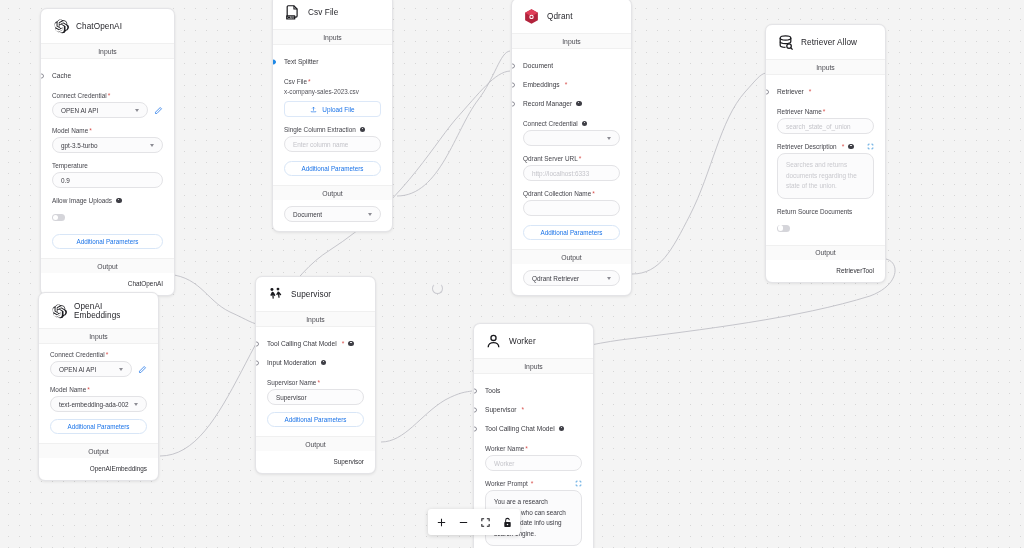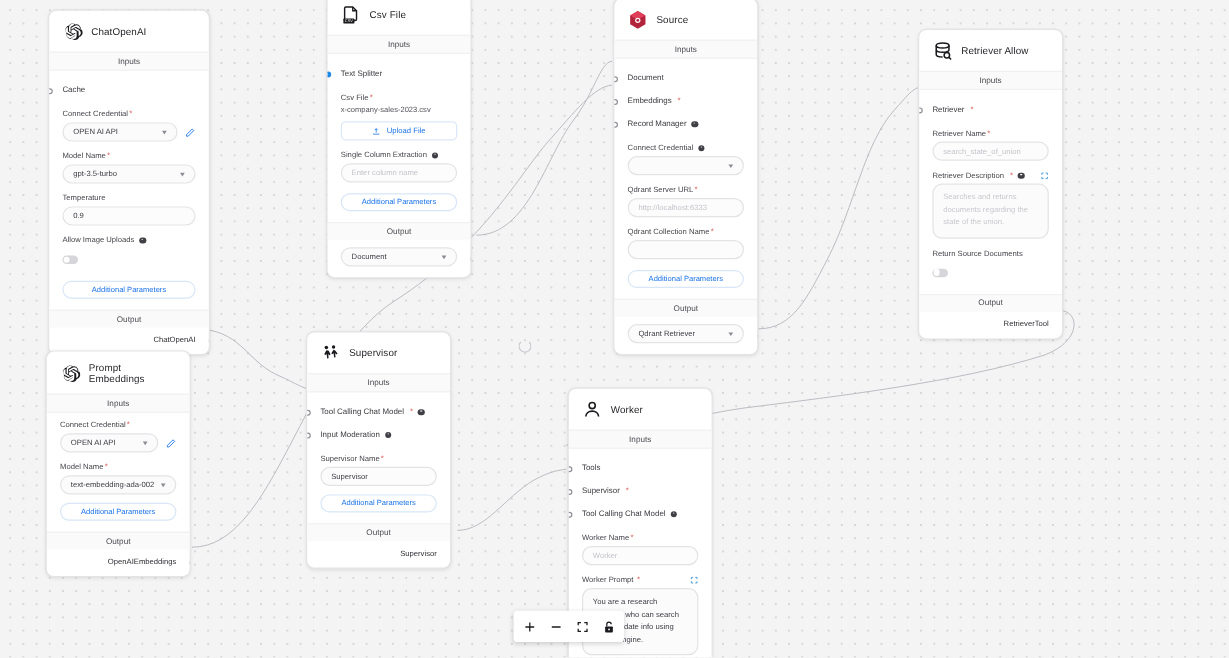--- a/index.html
+++ b/index.html
@@ -223,21 +223,21 @@
       <span>ChatOpenAI</span>
       <span class="port right"></span>
     </div>
   </div>
 
   <div class="node" style="left:38px; top:292px; width:121px;">
     <div class="node-head">
       <svg class="node-icon" viewBox="0 0 24 24">
         <path fill="#1b1b1f" d="M21.3 10a5.1 5.1 0 0 0-.45-4.2 5.2 5.2 0 0 0-5.6-2.5A5.2 5.2 0 0 0 7.6 4.6a5.1 5.1 0 0 0-3.4 2.5 5.2 5.2 0 0 0 .64 6.1 5.1 5.1 0 0 0 .44 4.2 5.2 5.2 0 0 0 5.6 2.5 5.1 5.1 0 0 0 3.9 1.7 5.2 5.2 0 0 0 4.95-3.6 5.1 5.1 0 0 0 3.4-2.5 5.2 5.2 0 0 0-.64-6.1zM12.9 20.4a3.9 3.9 0 0 1-2.5-.9l.12-.07 4.15-2.4a.68.68 0 0 0 .34-.59v-5.85l1.76 1.02v4.85a3.9 3.9 0 0 1-3.87 3.94zM5.5 17.2a3.87 3.87 0 0 1-.47-2.6l.13.08 4.15 2.4a.68.68 0 0 0 .68 0l5.07-2.93v2.03l-4.2 2.43a3.9 3.9 0 0 1-5.36-1.41zM4.4 8.1a3.88 3.88 0 0 1 2.03-1.7v4.94a.67.67 0 0 0 .34.58l5.05 2.92-1.77 1.02-4.2-2.42A3.9 3.9 0 0 1 4.4 8.1zm14.4 3.35-5.06-2.95 1.76-1.01 4.2 2.42a3.9 3.9 0 0 1-.6 7.03v-4.93a.68.68 0 0 0-.3-.56zm1.75-2.64-.13-.08-4.14-2.42a.68.68 0 0 0-.68 0L10.53 9.24V7.2l4.2-2.42a3.9 3.9 0 0 1 5.8 4.03zM9.57 12.43 7.8 11.41V6.56a3.9 3.9 0 0 1 6.4-3l-.13.07-4.15 2.4a.68.68 0 0 0-.34.58zm.96-2.06L12.78 9.1l2.26 1.3v2.6l-2.25 1.3-2.26-1.3z"></path>
       </svg>
-      <span class="node-title">Prompt Embeddings</span>
+      <span class="node-title">OpenAI Embeddings</span>
     </div>
     <div class="sec-band">Inputs</div>
     <div class="body">
       <div>
         <span class="lbl"><span>Connect Credential</span><span class="req">*</span></span>
         <div class="with-edit">
           <div class="field">
             <span>OPEN AI API</span>
             <span class="caret"></span>
           </div>
@@ -310,21 +310,21 @@
   </div>
 
   <div class="node" style="left:511px; top:-2px; width:121px;">
     <div class="node-head">
       <svg class="node-icon" viewBox="0 0 24 24">
         <path fill="#b2233c" d="M12 1.6 21 6.8v10.4L12 22.4 3 17.2V6.8z"></path>
         <path fill="#e03e58" d="M12 1.6 21 6.8l-9 5.2-9-5.2z"></path>
         <circle cx="12" cy="12.6" r="3.1" fill="#ffffff"></circle>
         <circle cx="12" cy="12.6" r="1.6" fill="#b2233c"></circle>
       </svg>
-      <span class="node-title">Source</span>
+      <span class="node-title">Qdrant</span>
     </div>
     <div class="sec-band">Inputs</div>
     <div class="body">
       <div class="anchor-row">
         <span class="port left"></span>
         <span>Document</span>
       </div>
       <div class="anchor-row">
         <span class="port left"></span>
         <span>Embeddings</span>

